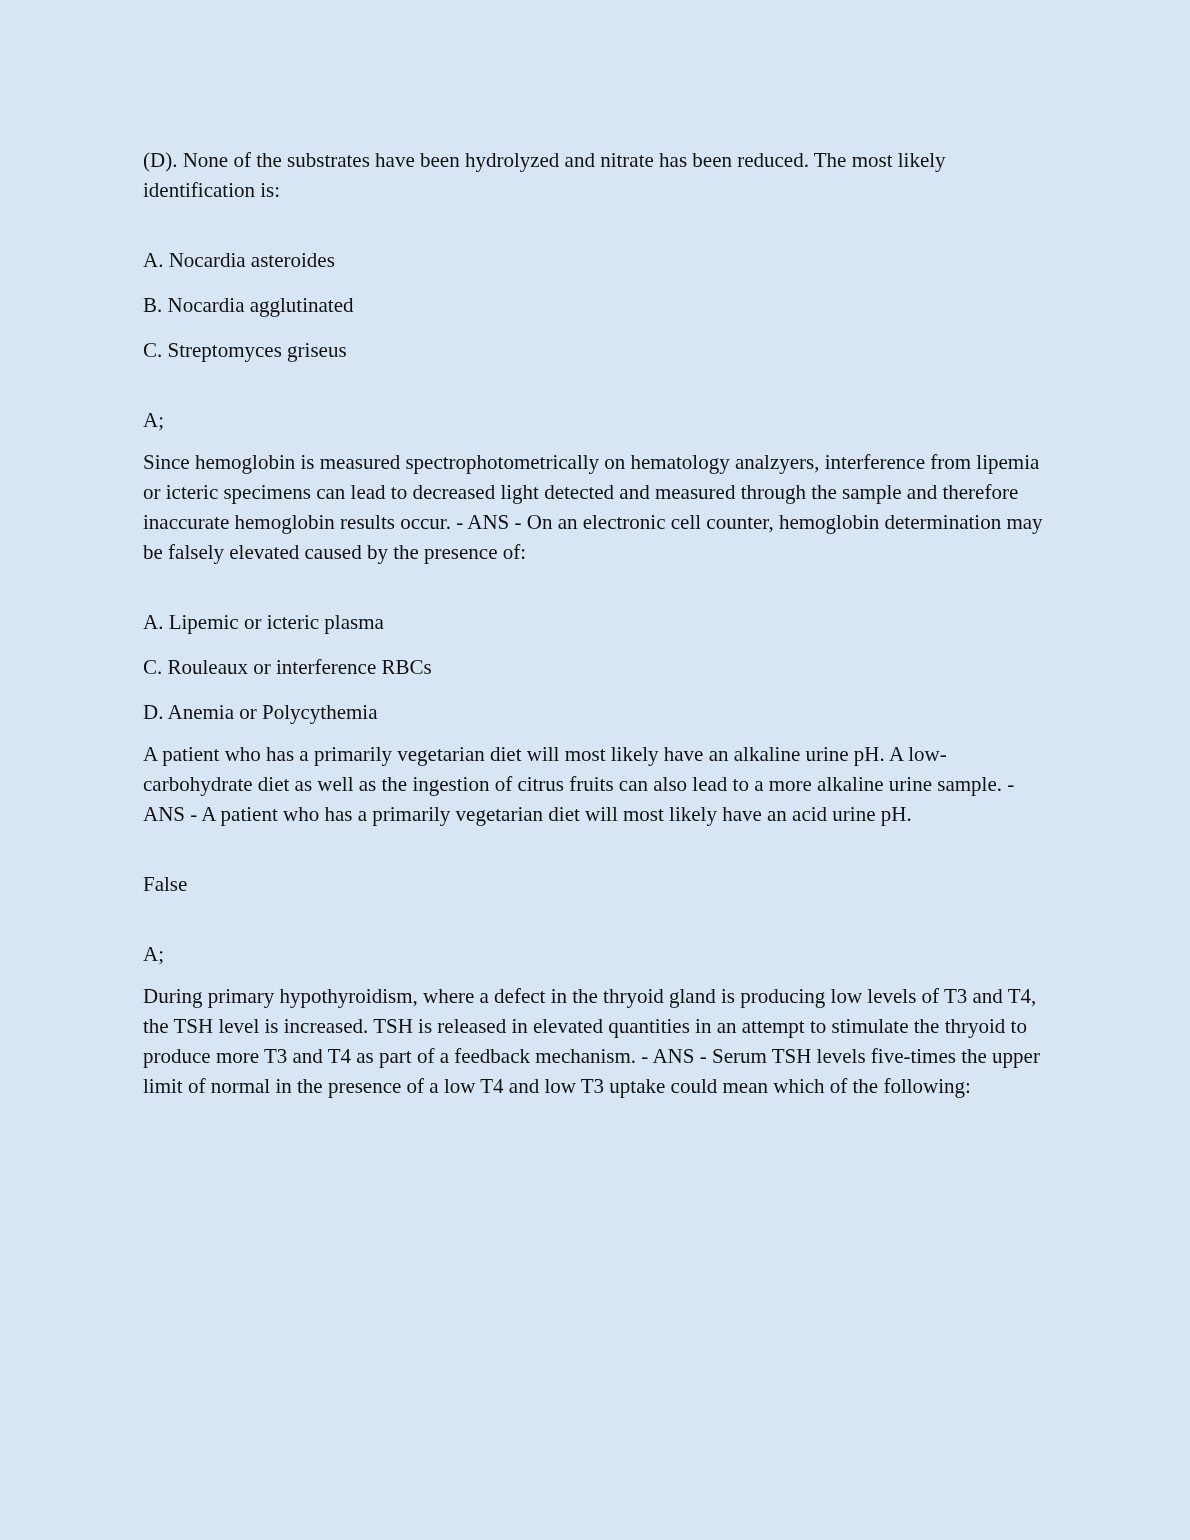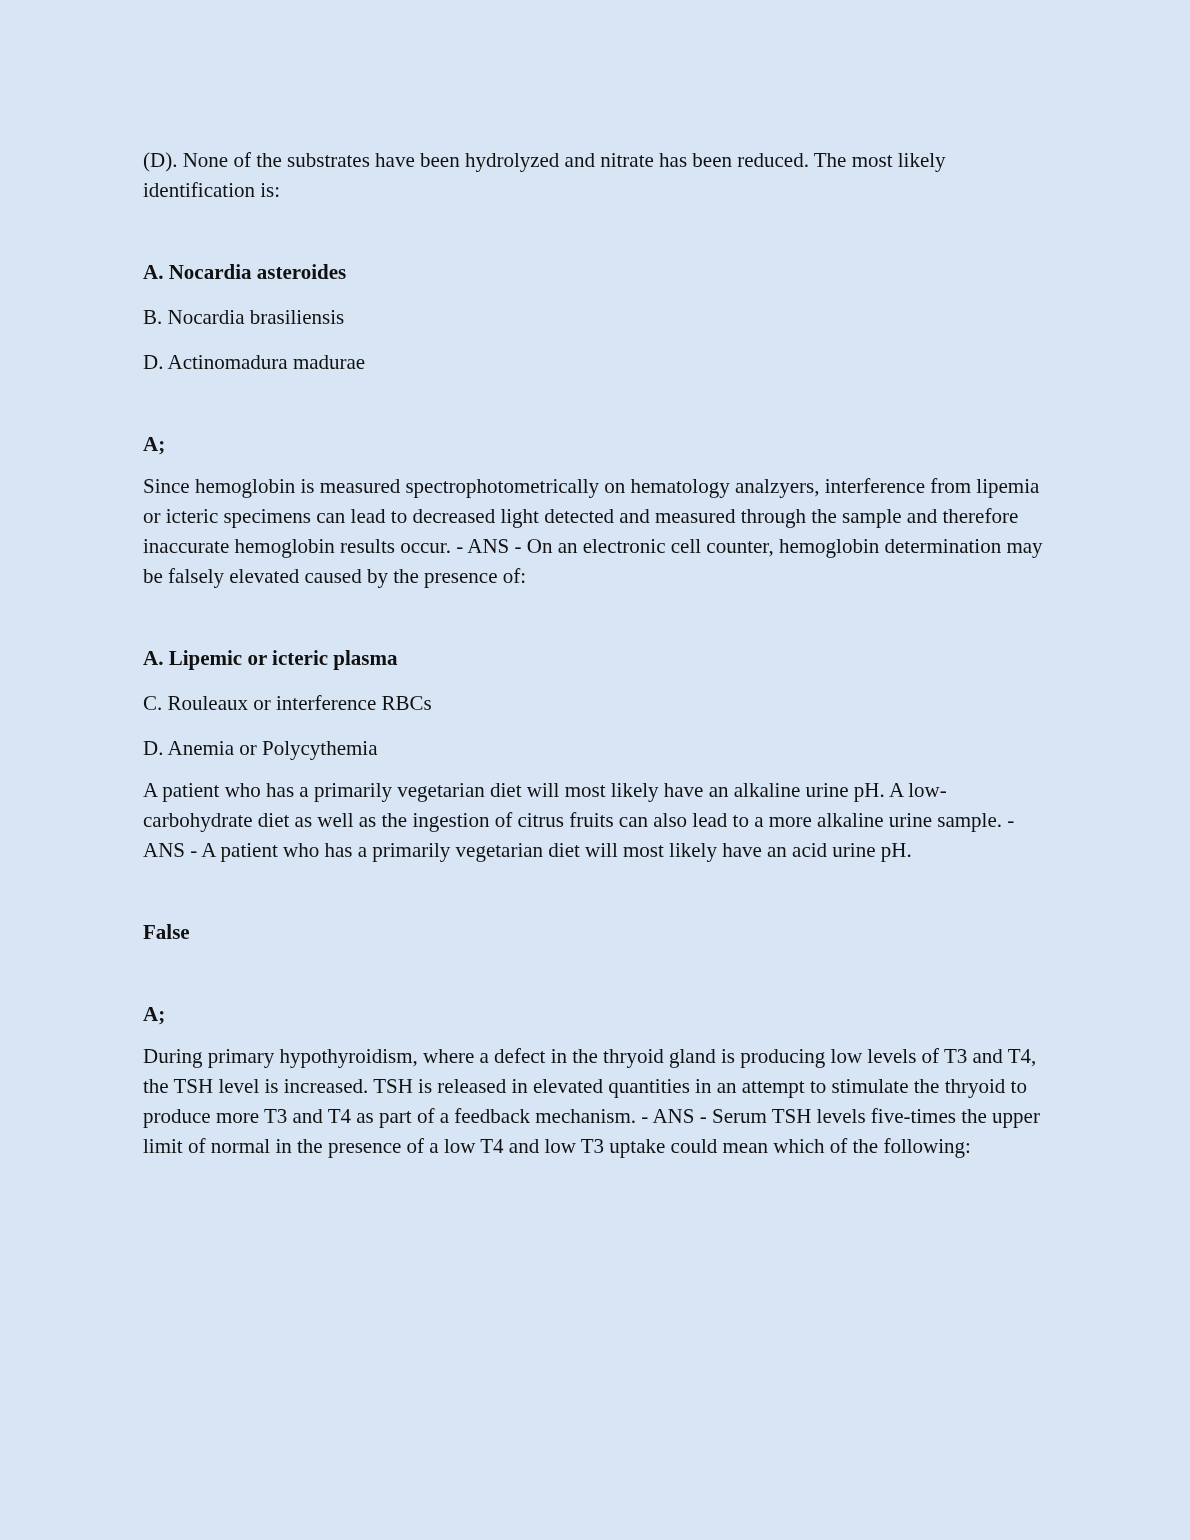--- a/index.html
+++ b/index.html
@@ -22,35 +22,35 @@
   }
   .content {
     width: 907px;
   }
   .para {
     margin: 0;
     font-size: 21px;
     line-height: 30px;
     color: #111111;
   }
-  .mt-lg  { margin-top: 52px; font-weight: bold; }
+  .mt-lg  { margin-top: 40px; }
   .mt-opt { margin-top: 15px; }
   .mt-sm  { margin-top: 12px; }
 </style>
 </head>
 <body>
 
 <div class="page">
   <div class="content">
 
     <p class="para">(D). None of the substrates have been hydrolyzed and nitrate has been reduced. The most likely identification is:</p>
 
     <p class="para mt-lg">A. Nocardia asteroides</p>
-    <p class="para mt-opt">B. Nocardia brasiliensis</p>
-    <p class="para mt-opt">D. Actinomadura madurae</p>
+    <p class="para mt-opt">B. Nocardia agglutinated</p>
+    <p class="para mt-opt">C. Streptomyces griseus</p>
 
     <p class="para mt-lg">A;</p>
     <p class="para mt-sm">Since hemoglobin is measured spectrophotometrically on hematology analzyers, interference from lipemia or icteric specimens can lead to decreased light detected and measured through the sample and therefore inaccurate hemoglobin results occur. - ANS - On an electronic cell counter, hemoglobin determination may be falsely elevated caused by the presence of:</p>
 
     <p class="para mt-lg">A. Lipemic or icteric plasma</p>
     <p class="para mt-opt">C. Rouleaux or interference RBCs</p>
     <p class="para mt-opt">D. Anemia or Polycythemia</p>
 
     <p class="para mt-sm">A patient who has a primarily vegetarian diet will most likely have an alkaline urine pH. A low-carbohydrate diet as well as the ingestion of citrus fruits can also lead to a more alkaline urine sample. - ANS - A patient who has a primarily vegetarian diet will most likely have an acid urine pH.</p>
     <p class="para mt-lg">False</p>

